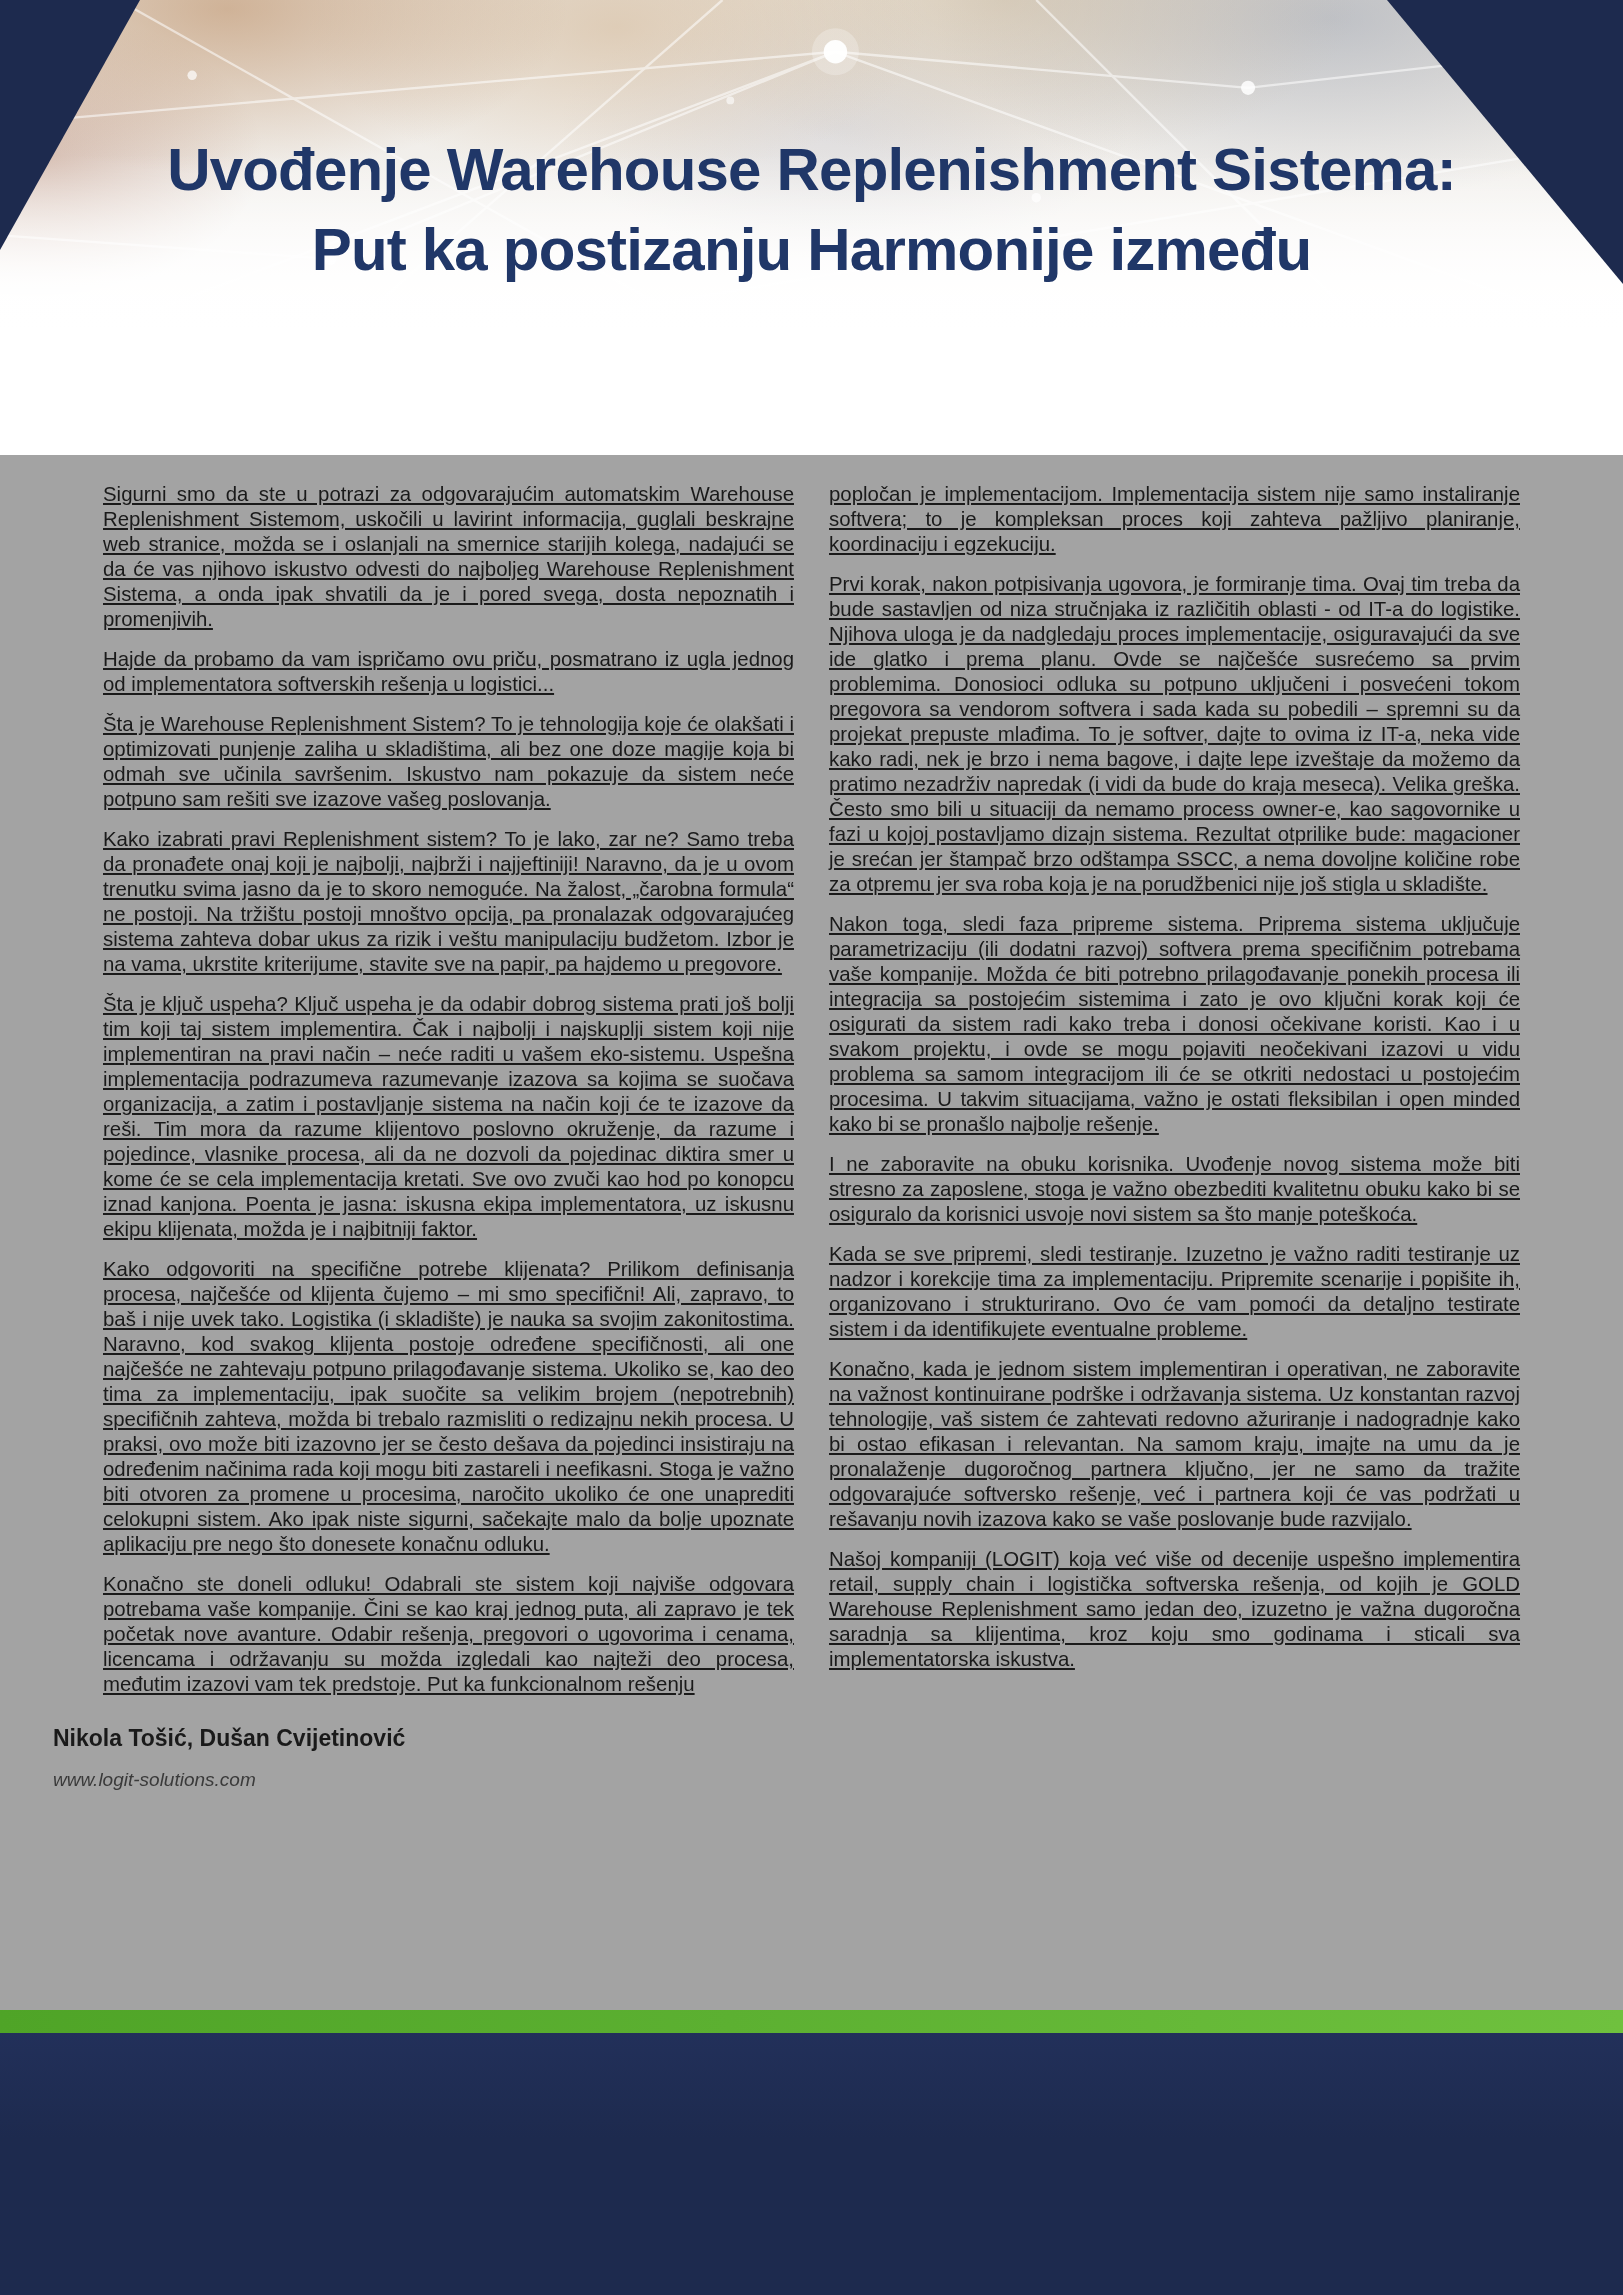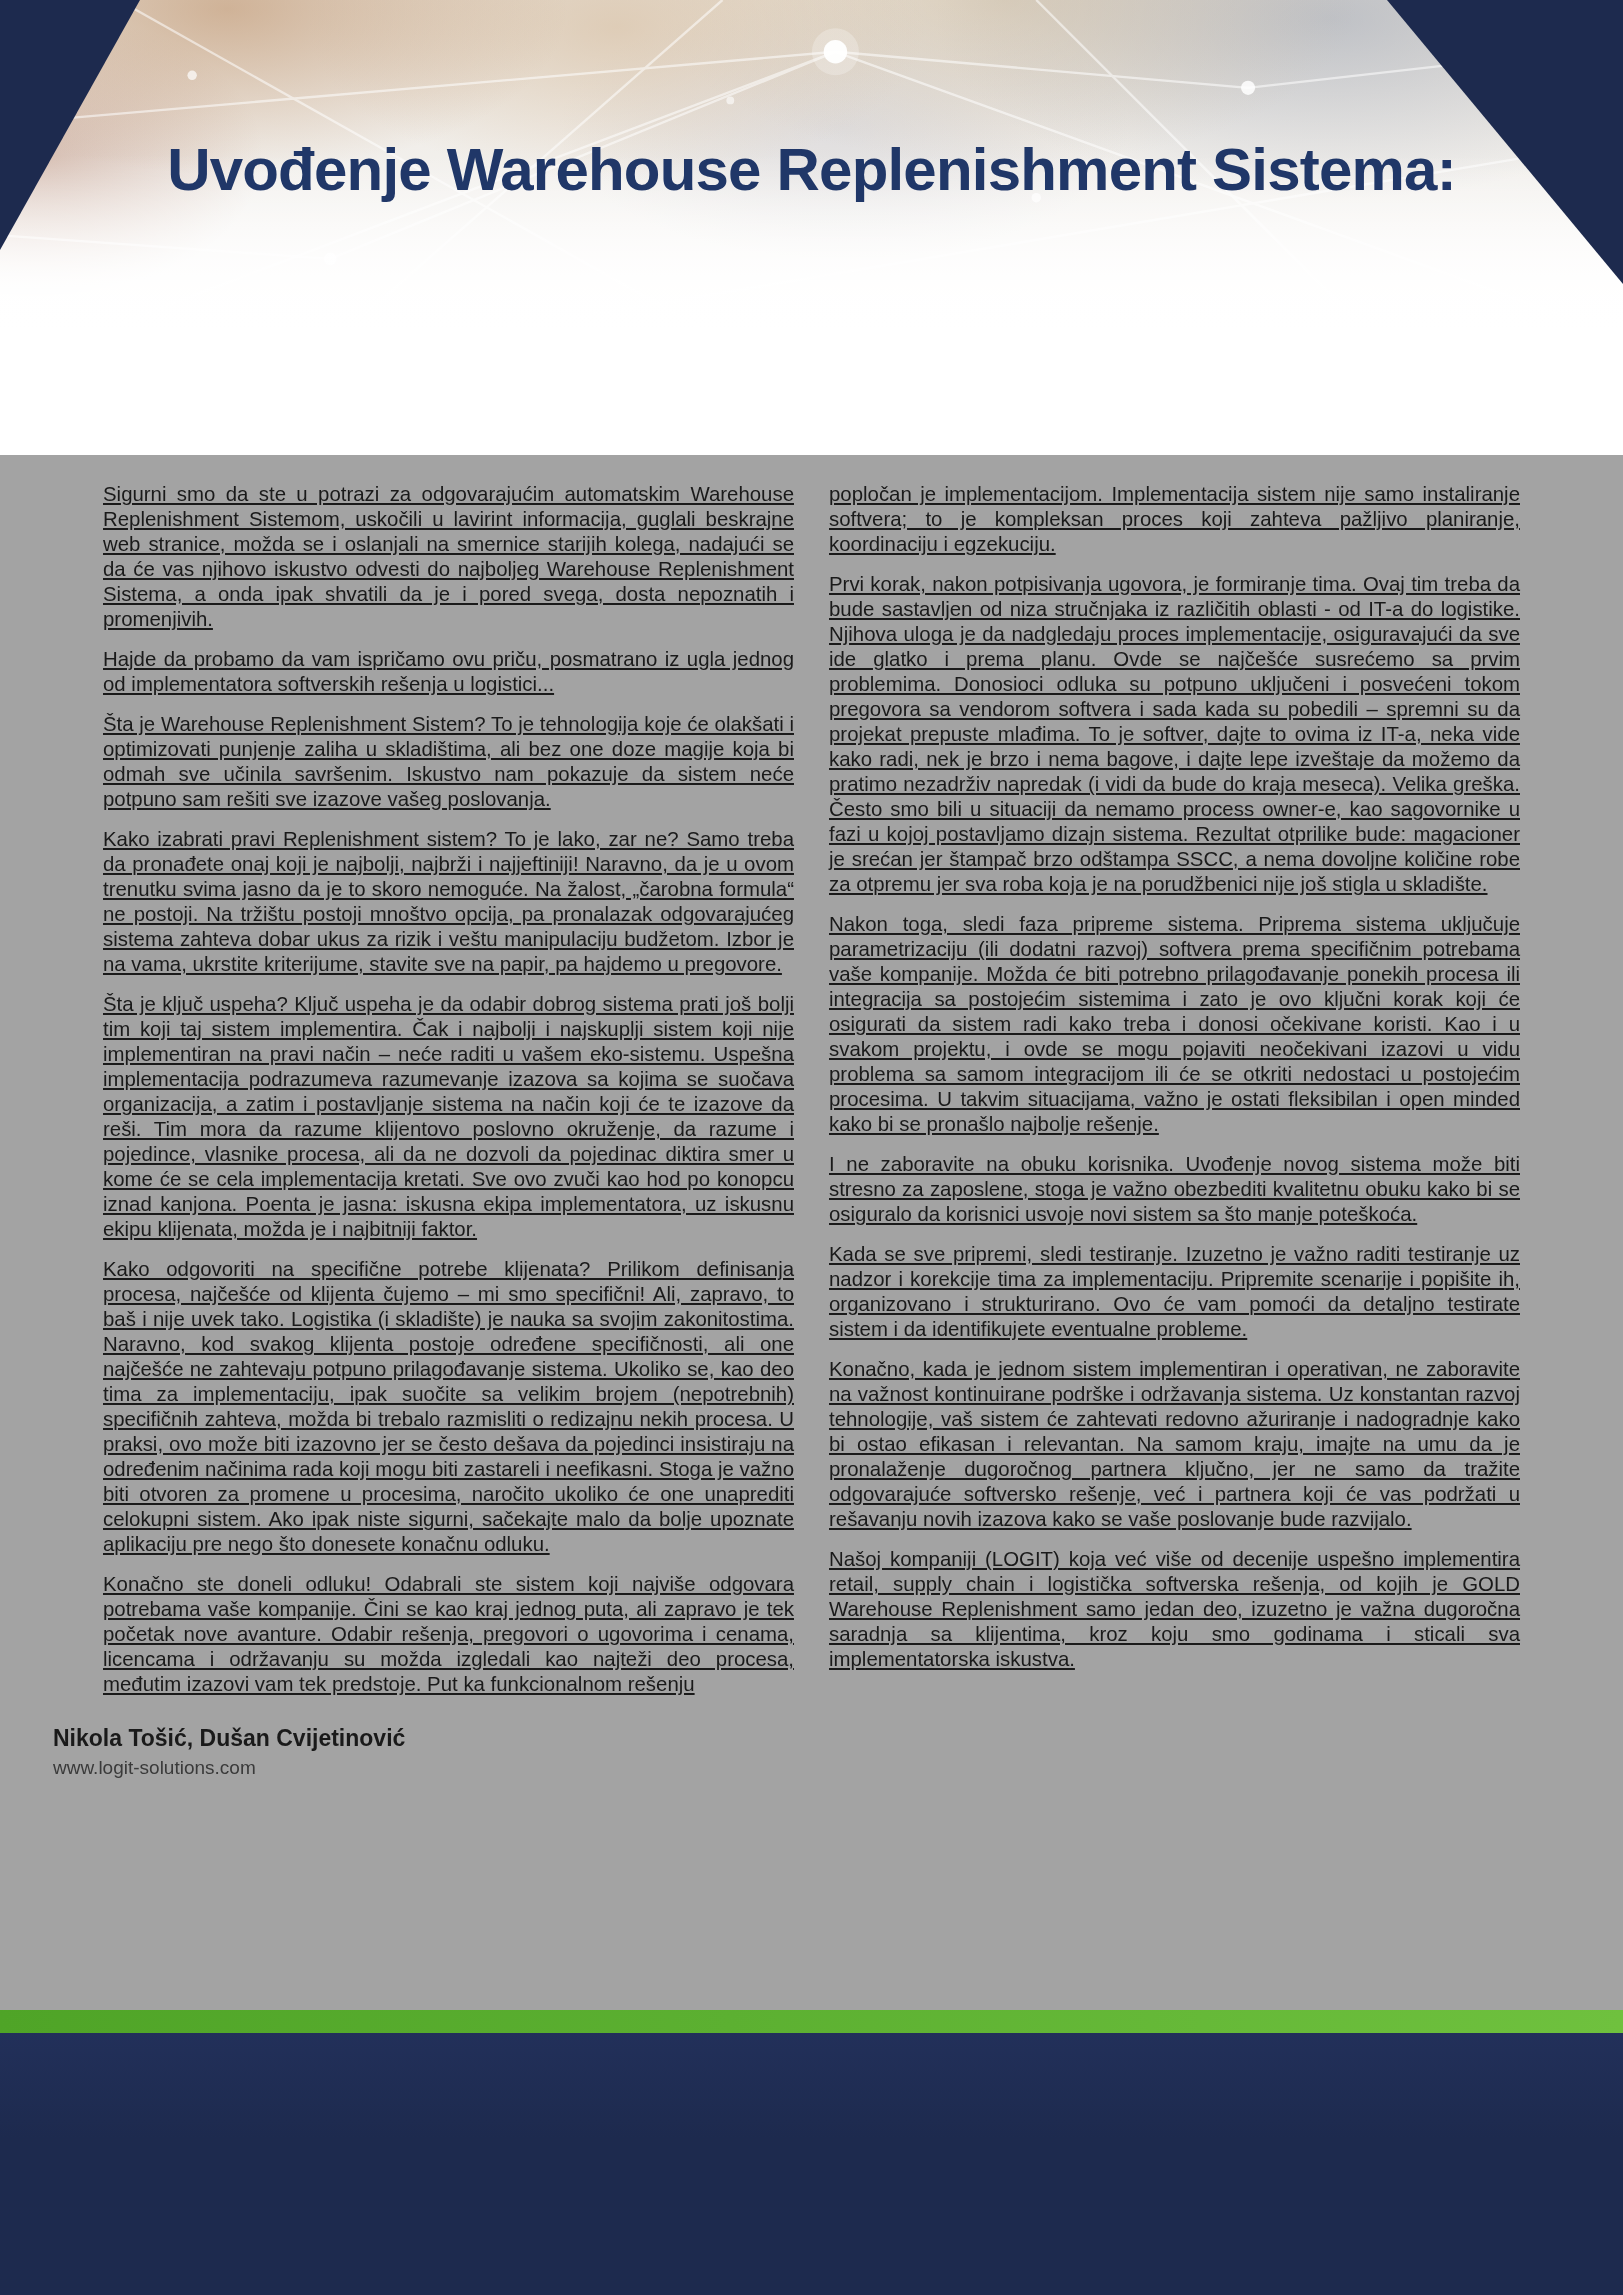--- a/index.html
+++ b/index.html
@@ -105,22 +105,23 @@
     padding: 0 53px;
     margin-top: 12.6px;
   }
   .author {
     font-size: 23px;
     font-weight: bold;
     color: #1a1a1a;
   }
   .website {
     font-size: 19px;
-    margin-top: 5px;
+    margin-top: 17px;
     color: #3a3a3a;
+    font-style: italic;
   }
 
   
   .green-bar {
     position: absolute;
     left: 0;
     right: 0;
     bottom: 262px;
     height: 23px;
     background: linear-gradient(90deg, #4fa427 0%, var(--accent-green, #5cb031) 45%, #6fc13e 100%);
@@ -168,20 +169,21 @@
       </g>
     </svg>
 
     <div class="hero-fade"></div>
 
     <div class="corner corner-left"></div>
     <div class="corner corner-right"></div>
 
     <h1 class="title">
       <span>Uvođenje Warehouse Replenishment Sistema:</span>
+      <span>Put ka postizanju Harmonije između</span>
     </h1>
   </div>
 
   <div class="content">
     <div class="col">
         <p>Sigurni smo da ste u potrazi za odgovarajućim automatskim Warehouse Replenishment Sistemom, uskočili u lavirint informacija, guglali beskrajne web stranice, možda se i oslanjali na smernice starijih kolega, nadajući se da će vas njihovo iskustvo odvesti do najboljeg Warehouse Replenishment Sistema, a onda ipak shvatili da je i pored svega, dosta nepoznatih i promenjivih.</p>
         <p>Hajde da probamo da vam ispričamo ovu priču, posmatrano iz ugla jednog od implementatora softverskih rešenja u logistici...</p>
         <p>Šta je Warehouse Replenishment Sistem? To je tehnologija koje će olakšati i optimizovati punjenje zaliha u skladištima, ali bez one doze magije koja bi odmah sve učinila savršenim. Iskustvo nam pokazuje da sistem neće potpuno sam rešiti sve izazove vašeg poslovanja.</p>
         <p>Kako izabrati pravi Replenishment sistem? To je lako, zar ne? Samo treba da pronađete onaj koji je najbolji, najbrži i najjeftiniji! Naravno, da je u ovom trenutku svima jasno da je to skoro nemoguće. Na žalost, „čarobna formula“ ne postoji. Na tržištu postoji mnoštvo opcija, pa pronalazak odgovarajućeg sistema zahteva dobar ukus za rizik i veštu manipulaciju budžetom. Izbor je na vama, ukrstite kriterijume, stavite sve na papir, pa hajdemo u pregovore.</p>
         <p>Šta je ključ uspeha? Ključ uspeha je da odabir dobrog sistema prati još bolji tim koji taj sistem implementira. Čak i najbolji i najskuplji sistem koji nije implementiran na pravi način – neće raditi u vašem eko-sistemu. Uspešna implementacija podrazumeva razumevanje izazova sa kojima se suočava organizacija, a zatim i postavljanje sistema na način koji će te izazove da reši. Tim mora da razume klijentovo poslovno okruženje, da razume i pojedince, vlasnike procesa, ali da ne dozvoli da pojedinac diktira smer u kome će se cela implementacija kretati. Sve ovo zvuči kao hod po konopcu iznad kanjona. Poenta je jasna: iskusna ekipa implementatora, uz iskusnu ekipu klijenata, možda je i najbitniji faktor.</p>

